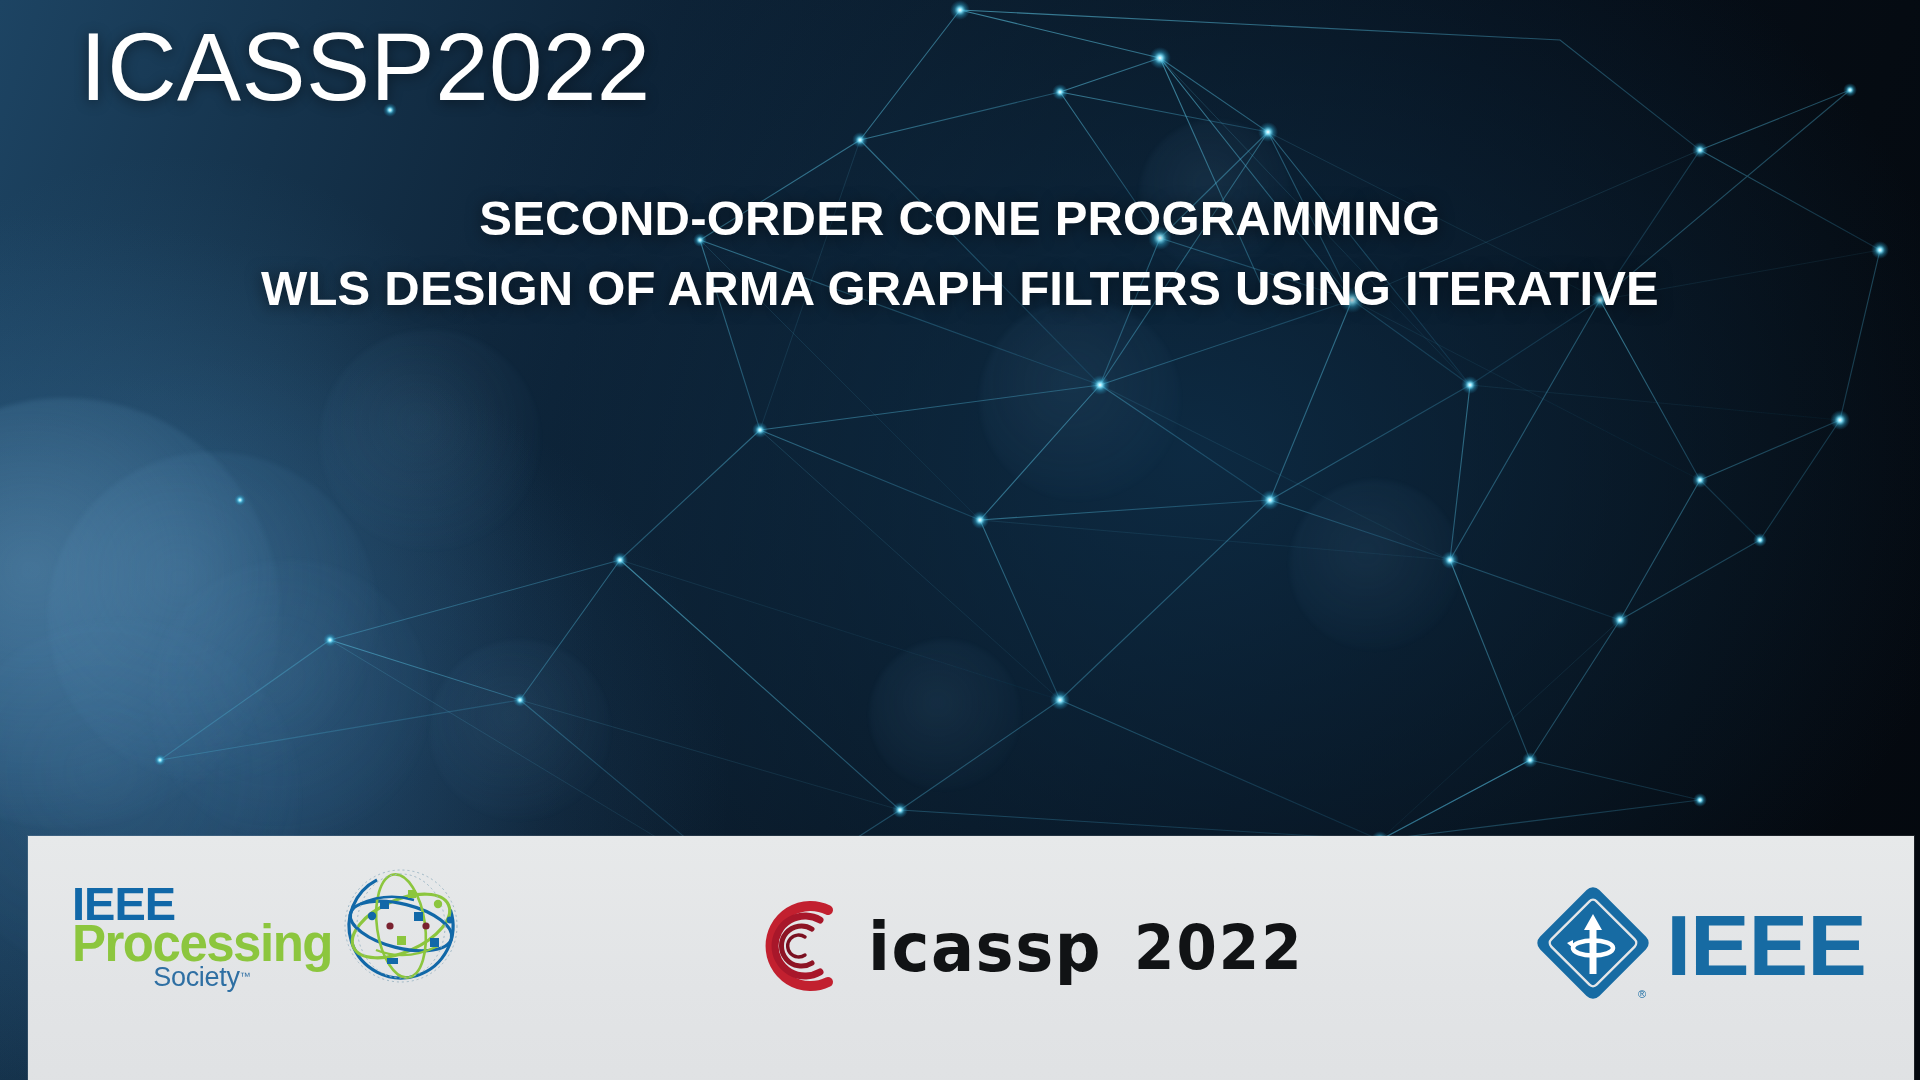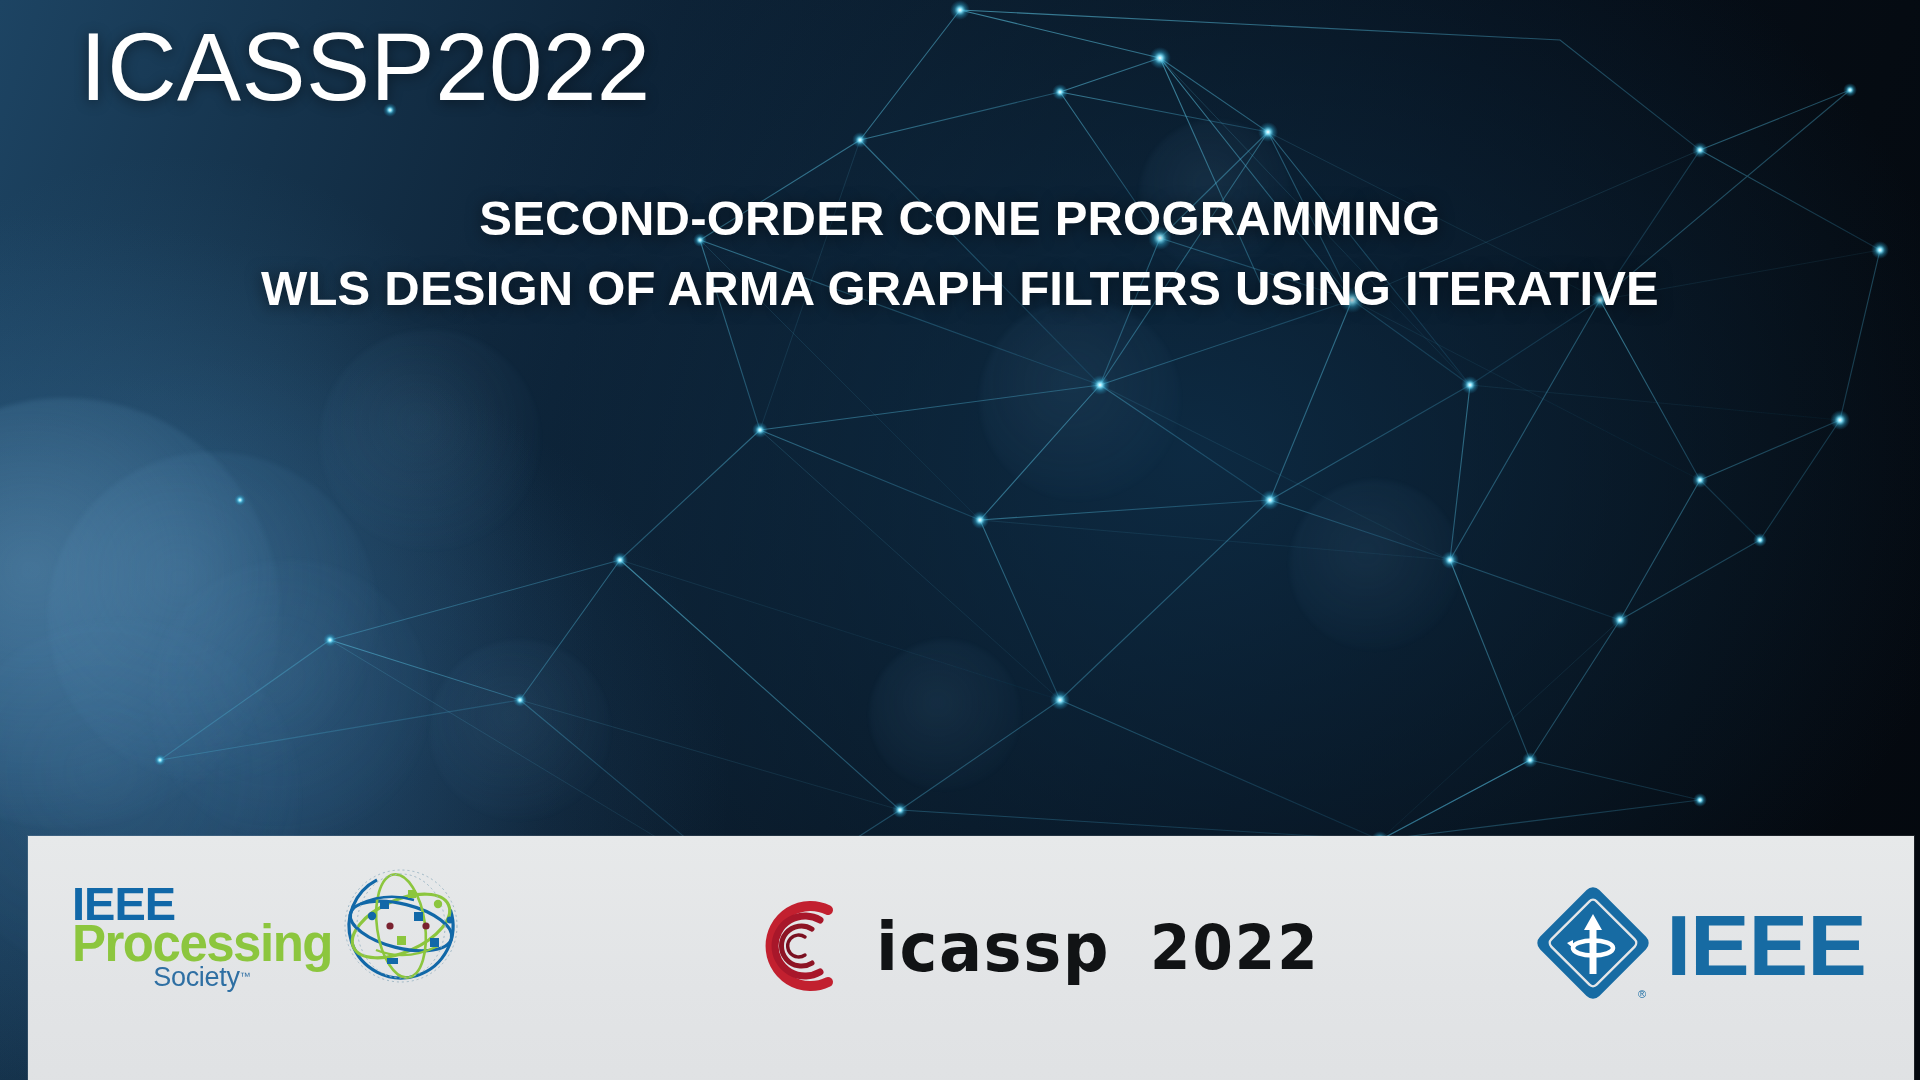--- a/index.html
+++ b/index.html
@@ -93,21 +93,21 @@
   .sps-proc { font-size:51px; }
   .sps-society-row { text-align:center; margin-top:1px; }
   .sps-society {
     font-size:27px; font-weight:400; letter-spacing:-0.3px;
     color:#2e6fa3; font-family:"Liberation Sans", sans-serif;
   }
   .sps-tm { font-size:11px; vertical-align:super; color:#2e6fa3; }
   .sps-globe { margin-left:-6px; margin-top:-10px; }
 
   
-  .icassp { left:726px; top:62px; display:flex; align-items:center; gap:26px;justify-content:space-between; }
+  .icassp { left:726px; top:62px; display:flex; align-items:center; gap:18px;justify-content:space-between; }
   .icassp-word {
     font-size:64px; font-weight:700; letter-spacing:1.5px;
     color:#111315;
     font-family:"DejaVu Sans", sans-serif;
     transform:scaleY(1.06);
   }
   .icassp-year {
     font-size:58px; font-weight:700; letter-spacing:2px;
     color:#111315; margin-left:14px;
     font-family:"DejaVu Sans", sans-serif;

